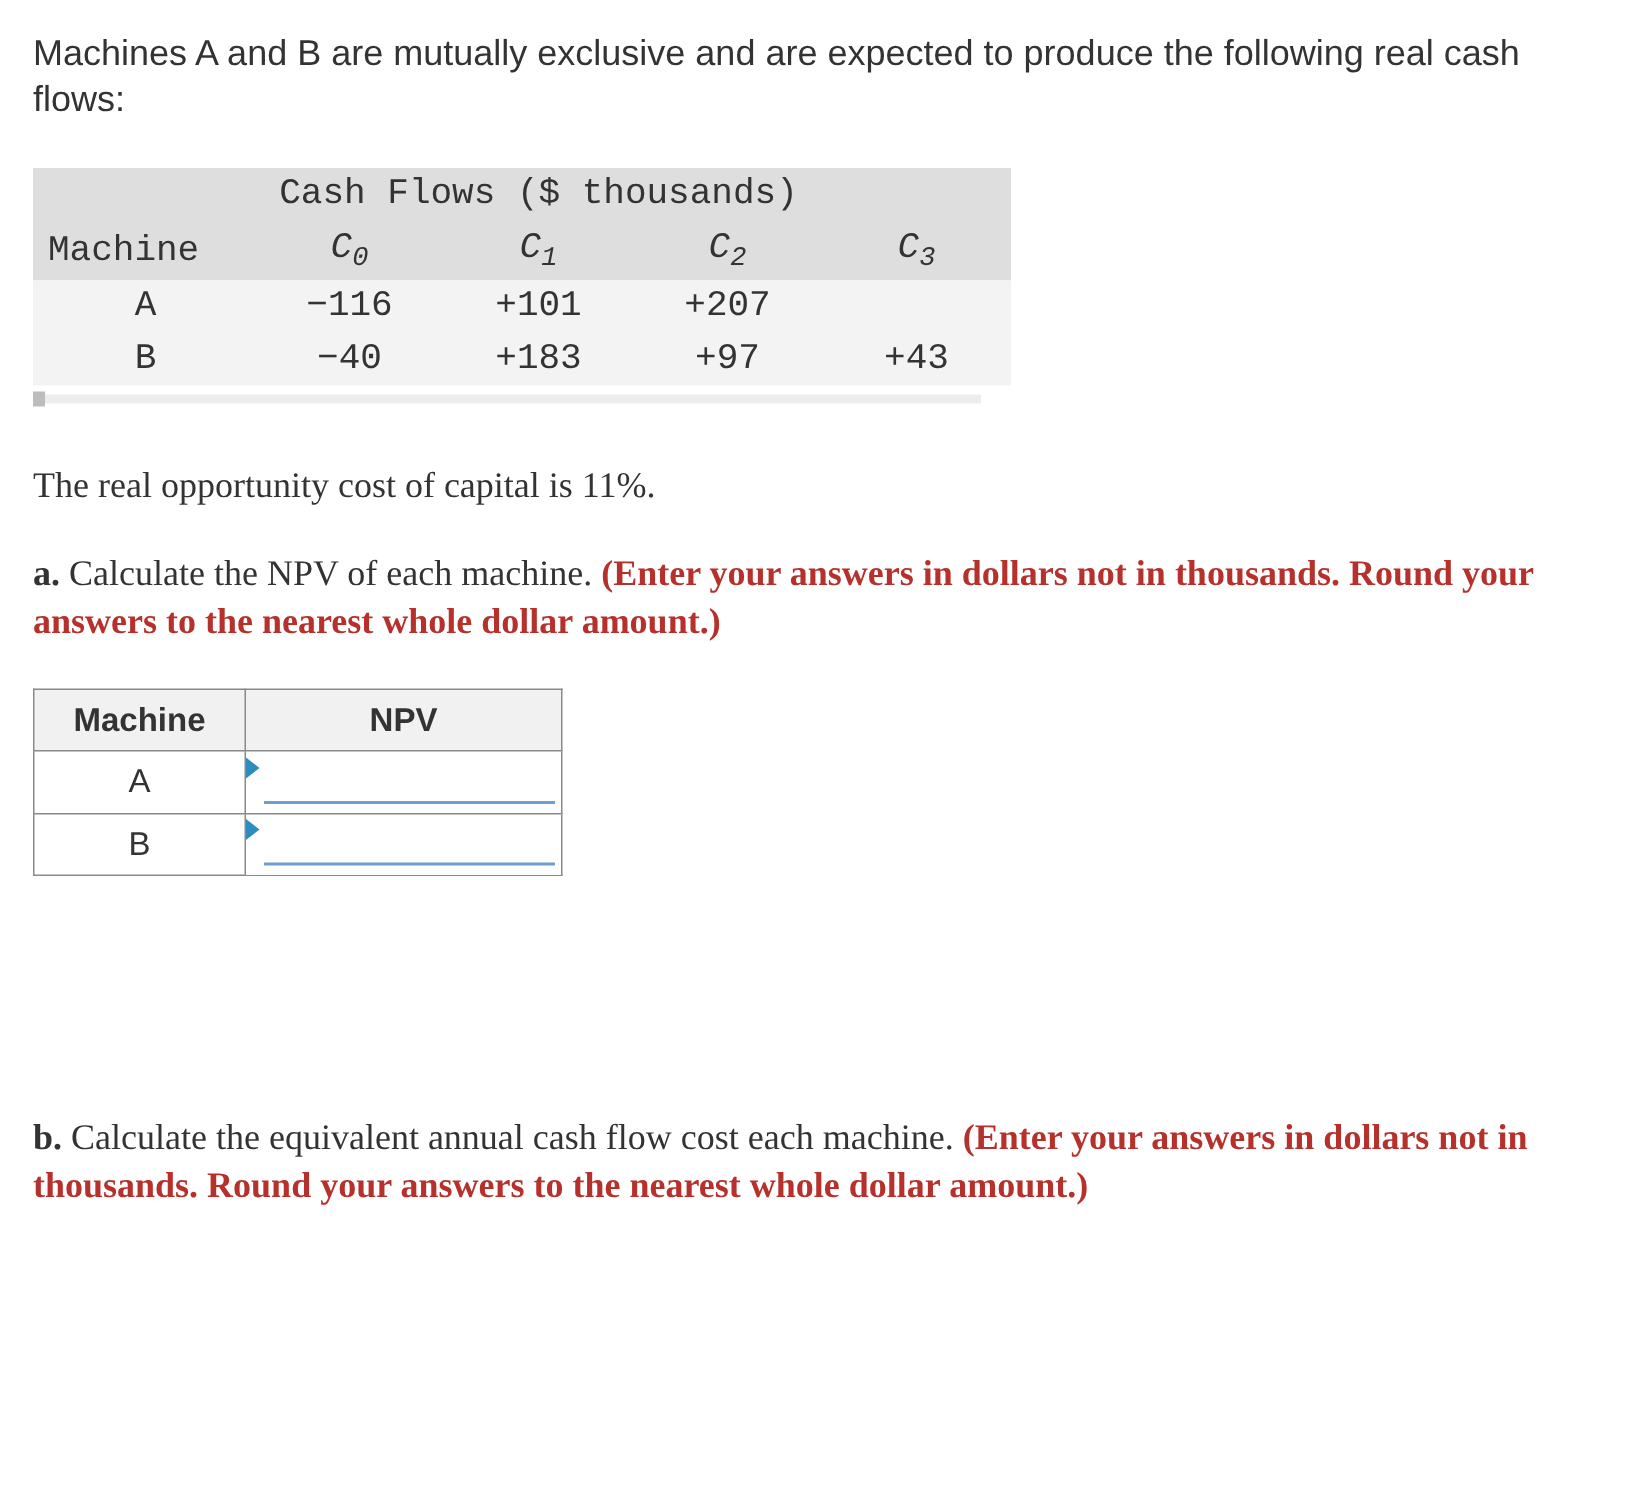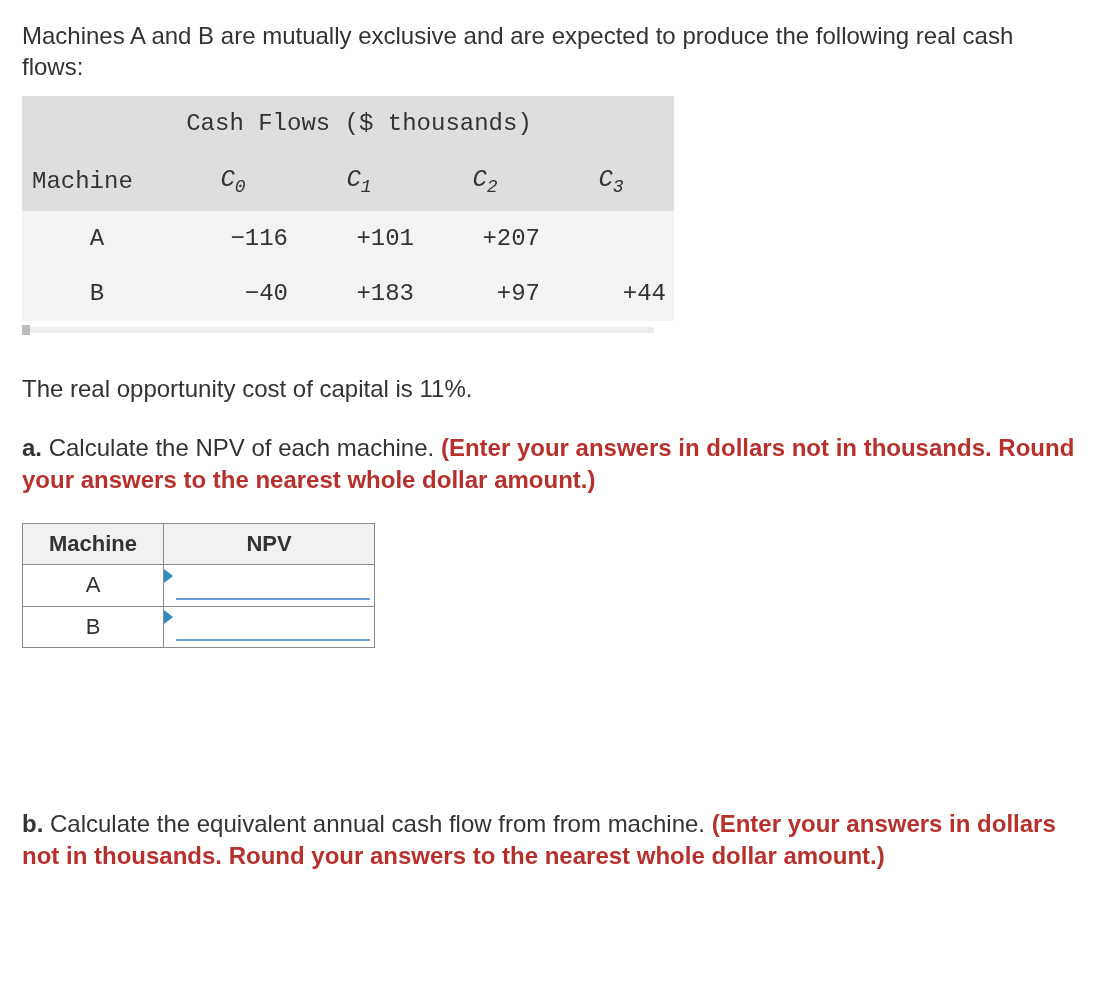--- a/index.html
+++ b/index.html
@@ -6,43 +6,43 @@
     font-family: Arial, Helvetica, sans-serif;
     font-size: 24px;
     color: #333;
     margin: 0;
     padding: 20px 22px;
     width: 1098px;
     box-sizing: border-box;
     line-height: 1.3;
   }
   .intro {
-    margin-bottom: 14px;
+    margin-bottom: 30px;
   }
 
   
   .cf-table {
     border-collapse: collapse;
     margin-bottom: 6px;
   }
   .cf-table td, .cf-table th {
     font-family: "Courier New", Courier, monospace;
     font-size: 24px;
     font-weight: normal;
     text-align: center;
-    padding: 12px 8px;
+    padding: 2px 8px;
   }
   .cf-title-row td {
     background: #dedede;
     border: none;
   }
   .cf-title-cell { text-align: center; }
   .cf-head-row td { background: #dedede; }
   .cf-head-row td:first-child { text-align: left; padding-left:10px;}
-  .cf-body td { background: #f3f3f3; text-align: right; }
+  .cf-body td { background: #f3f3f3; }
   .cf-body td:first-child { text-align: center; }
   .cf-sub { font-size: 0.75em; font-style: italic; vertical-align: sub; }
   .cf-c { font-style: italic; }
   .cf-cell { width: 110px; }
   .cf-machine { width: 130px; text-align:left; padding-left:10px !important;}
 
   .scroll-stub {
     width: 632px;
     height: 6px;
     background: #ededed;
@@ -50,21 +50,21 @@
     margin-bottom: 40px;
   }
   .scroll-stub::before {
     content: "";
     position: absolute;
     left: 0; top: -2px;
     width: 8px; height: 10px;
     background: #bdbdbd;
   }
 
-  .para { margin-bottom: 28px; }
+  .para { margin-bottom: 28px; font-family: Liberation Serif, serif; }
   .q-label { font-weight: bold; }
   .hint { color: #b7312c; font-weight: bold; }
 
   
   .ans-table {
     border-collapse: collapse;
     margin-top: 12px;
   }
   .ans-table th, .ans-table td {
     border: 1px solid #8a8a8a;
@@ -135,21 +135,21 @@
     <td class="cf-cell">−116</td>
     <td class="cf-cell">+101</td>
     <td class="cf-cell">+207</td>
     <td class="cf-cell"></td>
   </tr>
   <tr class="cf-body">
     <td class="cf-machine">B</td>
     <td class="cf-cell">−40</td>
     <td class="cf-cell">+183</td>
     <td class="cf-cell">+97</td>
-    <td class="cf-cell">+44</td>
+    <td class="cf-cell">+43</td>
   </tr>
 </tbody>
   </table>
 
 <div class="scroll-stub"></div>
 
 <div class="para">The real opportunity cost of capital is 11%.</div>
 
 <div class="para">
   <span class="q-label">a.</span>
@@ -182,14 +182,14 @@
       </div>
     </td>
   </tr>
 </tbody>
   </table>
 
 <div class="gap"></div>
 
 <div class="para">
   <span class="q-label">b.</span>
-  <span>Calculate the equivalent annual cash flow from from machine. </span><span class="hint">(Enter your answers in dollars not in thousands. Round your answers to the nearest whole dollar amount.)</span>
+  <span>Calculate the equivalent annual cash flow cost each machine. </span><span class="hint">(Enter your answers in dollars not in thousands. Round your answers to the nearest whole dollar amount.)</span>
 </div>
 
 </body></html>

